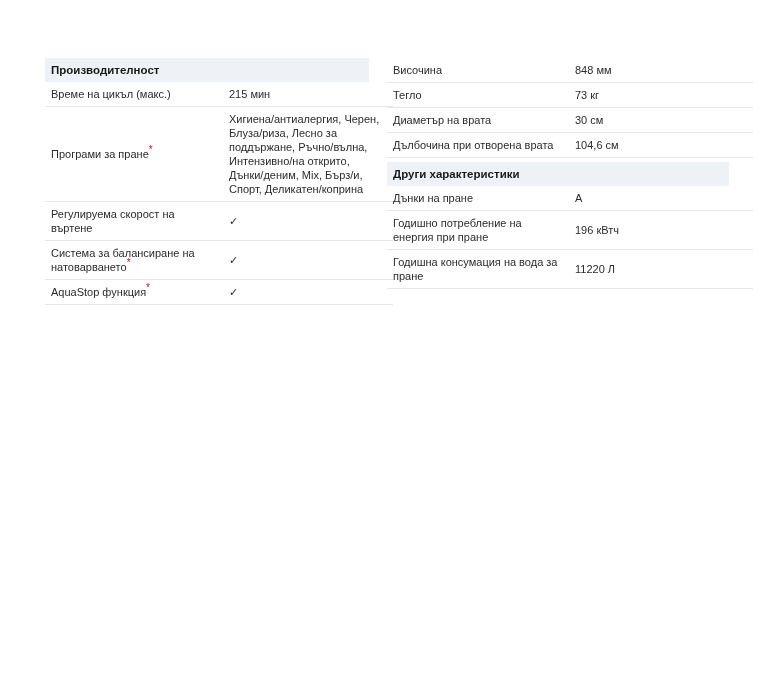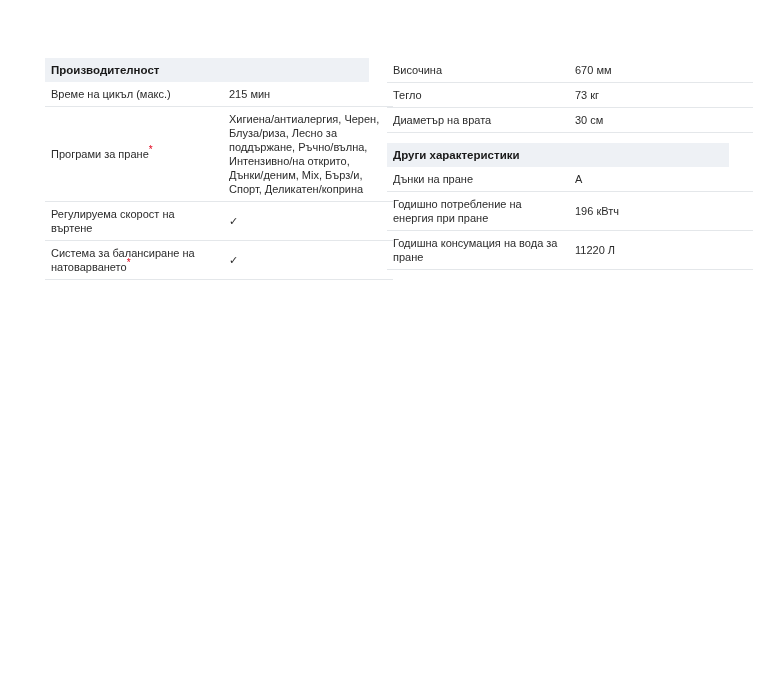--- a/index.html
+++ b/index.html
@@ -31,21 +31,21 @@
 
   .section-header {
     background: #eef1f5;
     font-size: 11.5px;
     font-weight: bold;
     color: #1a1a1a;
     padding: 5px 6px 5px 6px;
     line-height: 14px;
     box-sizing: border-box;
   }
-  .section-header.spaced { margin-top: 10px; }
+  .section-header.spaced { margin-top: 4px; }
 
   table.spec-table {
     width: 100%;
     border-collapse: collapse;
     table-layout: fixed;
   }
   table.spec-table td {
     font-size: 11px;
     line-height: 14px;
     color: #2b2b2b;
@@ -97,38 +97,46 @@
           <td class="value">Хигиена/антиалергия, Черен, Блуза/риза, Лесно за поддържане, Ръчно/вълна, Интензивно/на открито, Дънки/деним, Mix, Бърз/и, Спорт, Деликатен/коприна</td>
         </tr>
         <tr>
           <td class="label">Регулируема скорост на въртене</td>
           <td class="value check">✓</td>
         </tr>
         <tr>
           <td class="label"><span>Система за балансиране на натоварването</span><span class="asterisk">*</span></td>
           <td class="value check">✓</td>
         </tr>
+        <tr>
+          <td class="label"><span>AquaStop функция</span><span class="asterisk">*</span></td>
+          <td class="value check">✓</td>
+        </tr>
       </tbody>
     </table>
   </div>
 
   <div class="col col-right">
     <table class="spec-table right-table">
       <tbody>
         <tr>
           <td class="label">Височина</td>
-          <td class="value">670 мм</td>
+          <td class="value">848 мм</td>
         </tr>
         <tr>
           <td class="label">Тегло</td>
           <td class="value">73 кг</td>
         </tr>
         <tr>
           <td class="label">Диаметър на врата</td>
           <td class="value">30 см</td>
+        </tr>
+        <tr>
+          <td class="label">Дълбочина при отворена врата</td>
+          <td class="value">104,6 см</td>
         </tr>
       </tbody>
     </table>
 
     <div class="section-header spaced">
       <span>Други характеристики</span>
     </div>
     <table class="spec-table right-table">
       <tbody>
         <tr>

